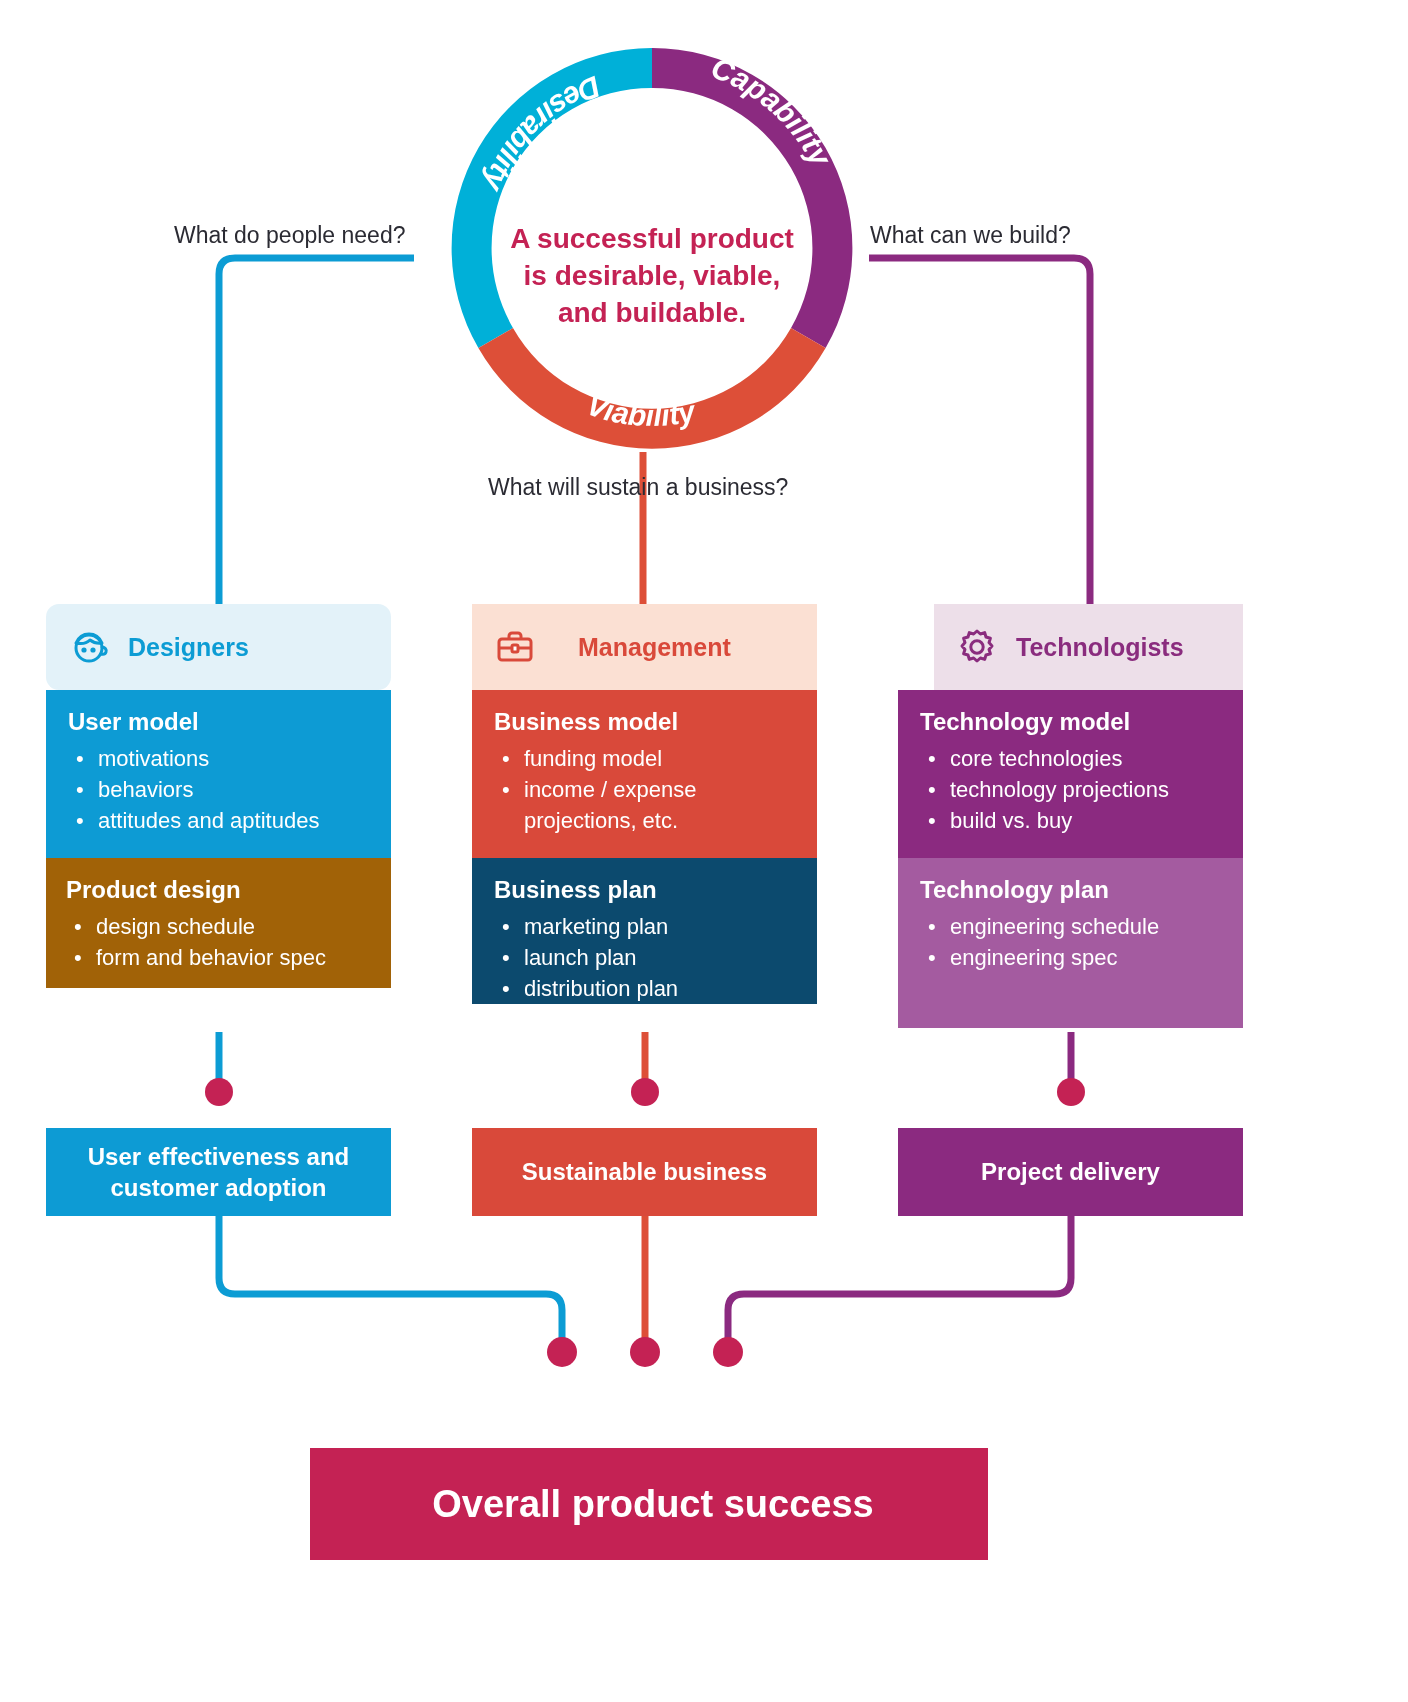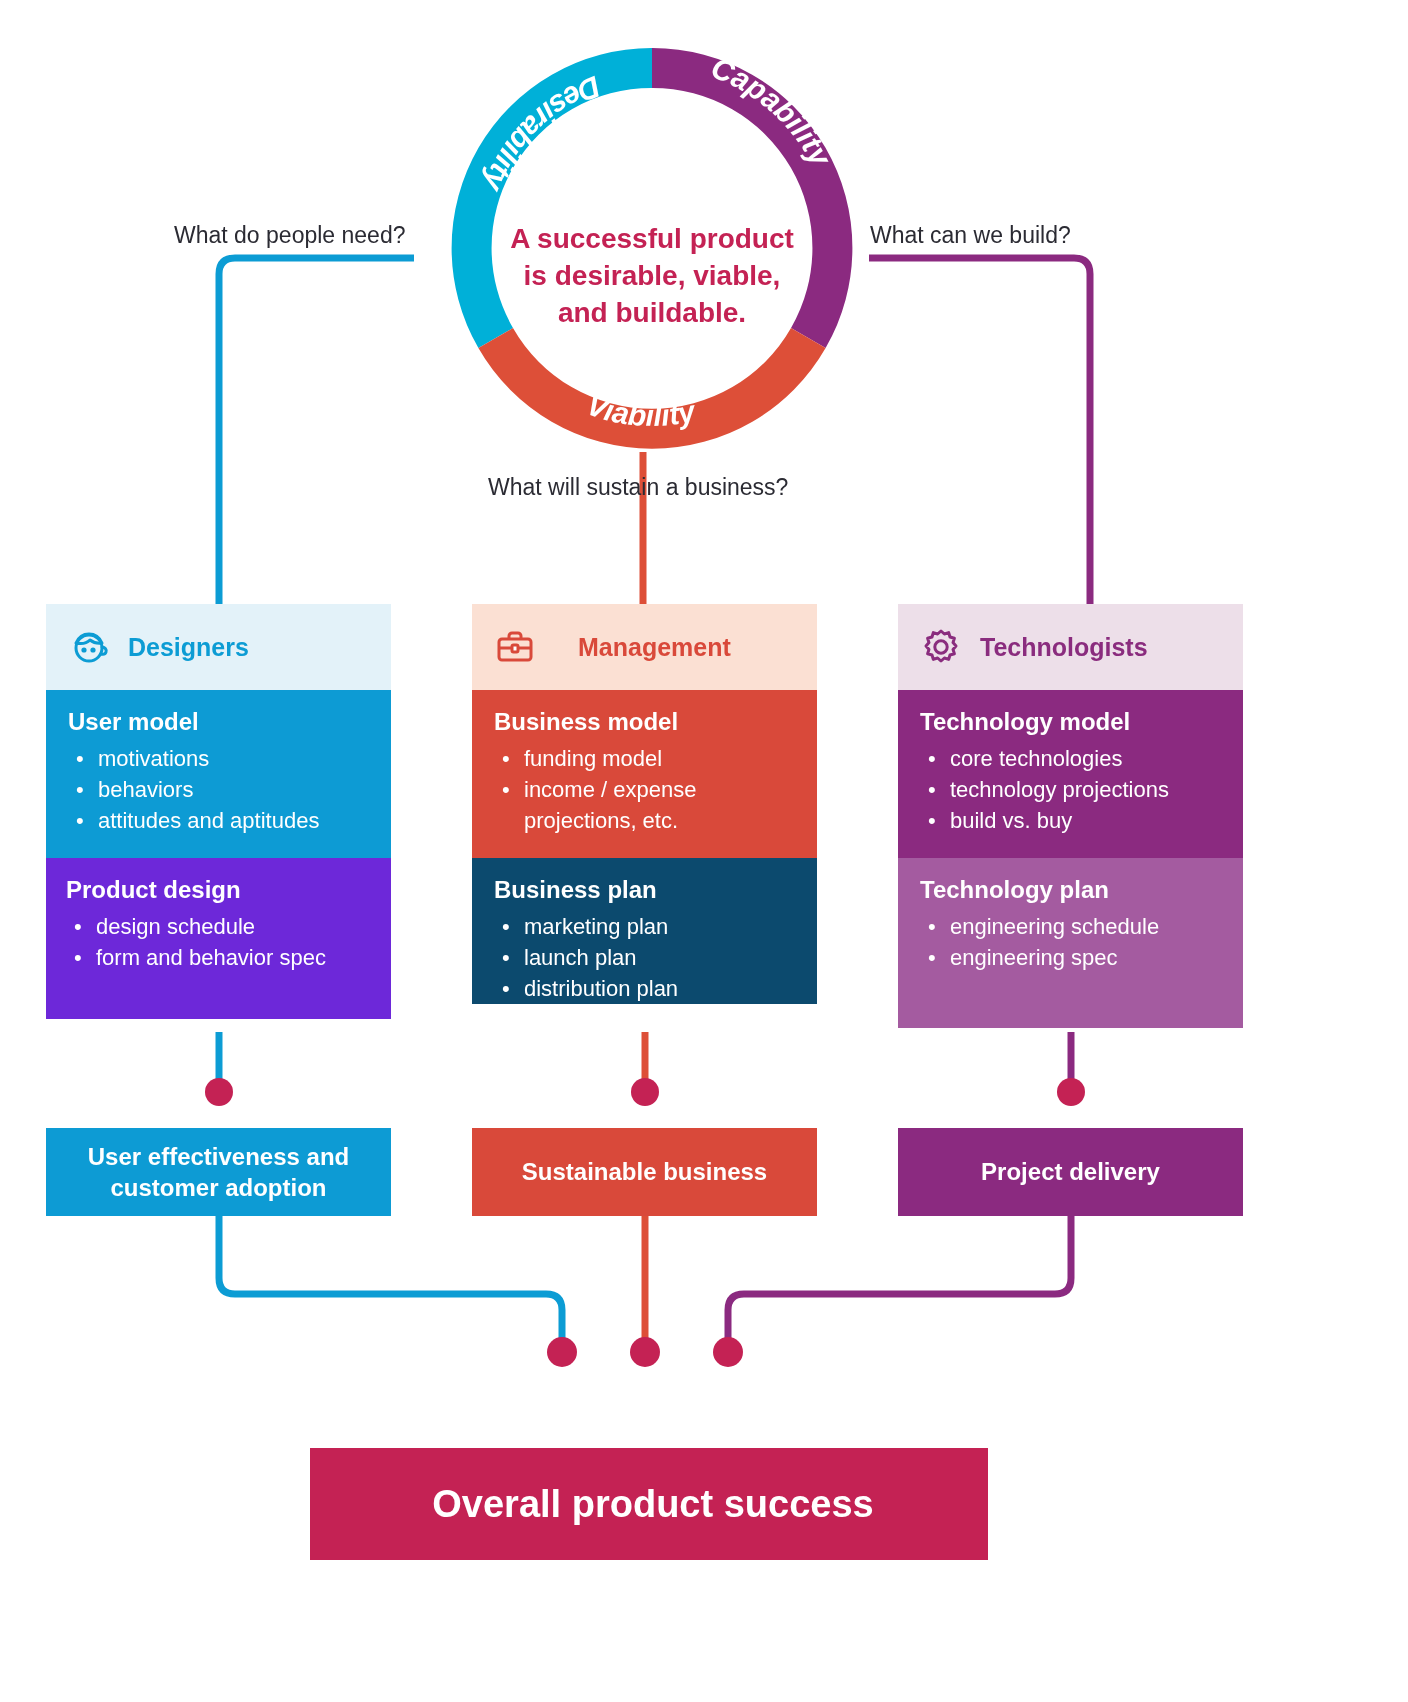--- a/index.html
+++ b/index.html
@@ -107,31 +107,31 @@
     padding-left: 30px;
     position: relative;
   }
   .panel li::before {
     content: "•";
     position: absolute;
     left: 8px;
     top: 0;
   }
   
-  #col-designers .col-header { background: #e3f2f9; }
+  #col-designers .col-header { background: #e3f2f9; border-radius: 13px; }
   #col-designers .hdr-label  { color: #0c9cd4; }
   #panel-user-model    { background: #0d9bd4; height: 168px; }
-  #panel-product-design{ background: #6d28d9; height: 161px; padding-left: 20px; }
+  #panel-product-design{ background: #a16207; height: 130px; padding-left: 20px; }
   
   #col-management .col-header { background: #fbe0d3; gap: 24px; }
   #col-management .hdr-label  { color: #d9493a; }
   #panel-business-model { background: #d9493a; height: 168px; }
   #panel-business-plan  { background: #0c4a6e; height: 146px; }
   
-  #col-technologists .col-header { background: #eddfe9; }
+  #col-technologists .col-header { background: #eddfe9; margin-left: 36px; }
   #col-technologists .hdr-label  { color: #8a2c7e; }
   #panel-technology-model { background: #8b2a80; height: 168px; }
   #panel-technology-plan  { background: #a45ba0; height: 170px; }
 
   
   .outcome {
     position: absolute;
     width: 345px;
     height: 88px;
     top: 1128px;

